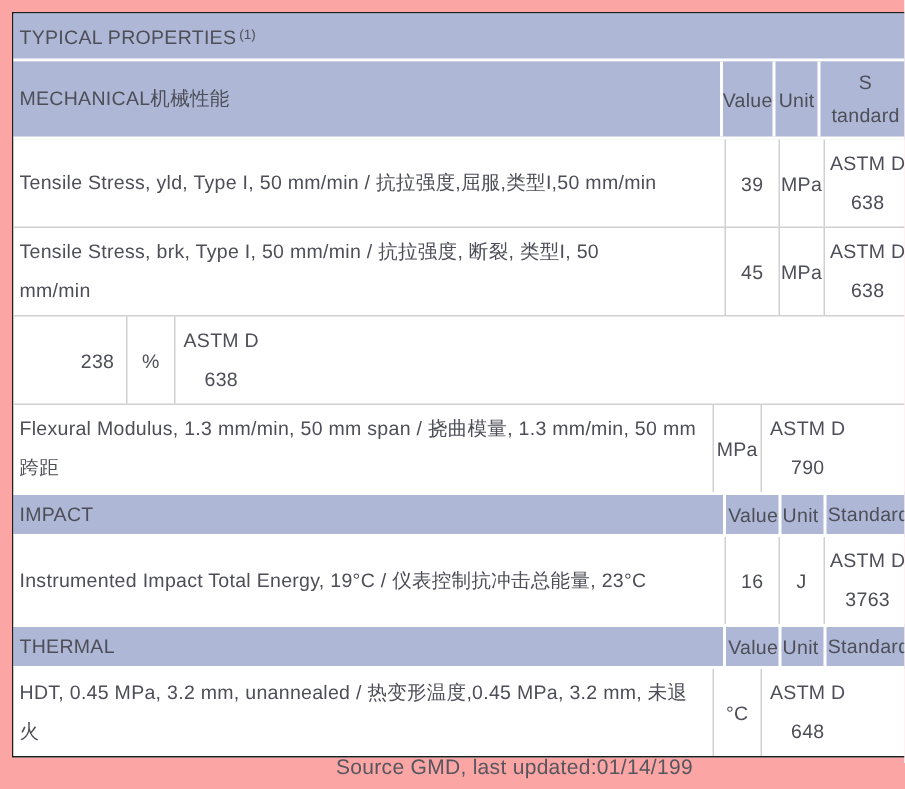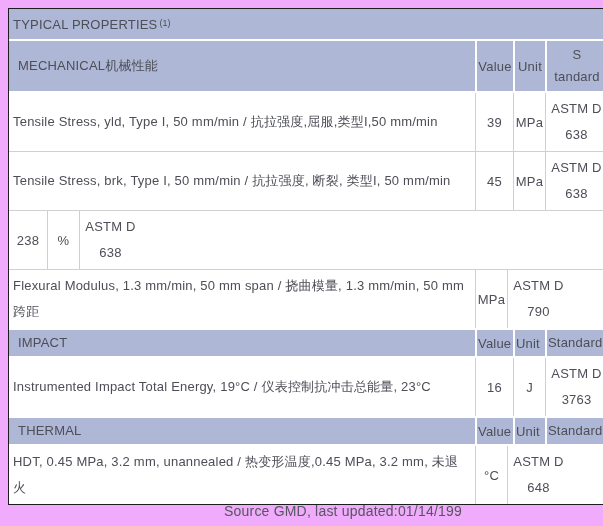--- a/index.html
+++ b/index.html
@@ -1,52 +1,52 @@
 <!DOCTYPE html>
 <html style="--band: #aeb8d6; --text: #4d4e57; --grid: #d0d0d0; --tableBorder: #1d1d1f; --footer: #55565e;"><head>
 <meta charset="utf-8">
 <style>
   html,body{margin:0;padding:0;background:#fff;}
   #screen{
     position:relative;
     width:603px;height:526px;
     overflow:hidden;
-    background:#f0abfc;
+    background:#fca5a5;
     font-family:"Liberation Sans","DejaVu Sans",sans-serif;
     color:var(--text,#4d4e57);
     -webkit-font-smoothing:antialiased;
   }
   #ptable{
     position:absolute;left:8px;top:8px;
     width:600px;
     border:1px solid var(--tableBorder,#1d1d1f);
     background:#fff;
     font-size:13px;
     letter-spacing:0.2px;
   }
   .row{display:flex;width:598px;}
   .cell{box-sizing:border-box;display:flex;align-items:center;}
   .c-desc{width:466px;justify-content:flex-start;padding:0 8px 0 4px;line-height:26px;}
-  .c-val{width:38px;justify-content:center;text-align:center;}
+  .c-val{width:38px;justify-content:center;text-align:center;margin-left:37px;}
   .c-unit{width:32px;justify-content:center;text-align:center;}
   .c-std{width:62px;justify-content:center;text-align:center;line-height:26px;}
   .band{background:var(--band,#aeb8d6);}
   .band .cell + .cell{border-left:2px solid #fff;}
   .prow{background:#fff;}
   .prow .cell + .cell{border-left:1px solid var(--grid,#d0d0d0);}
   .prow + .prow{border-top:1px solid var(--grid,#d0d0d0);}
   .prow{padding:0;}
   .prow .cell{padding-top:3px;padding-bottom:3px;}
   .title-row{
     height:30px;border-bottom:2px solid #fff;
     align-items:center;display:flex;padding-left:4px;
   }
   .title-row sup{font-size:9px;margin-left:2px;transform:translateY(-1px);letter-spacing:0;}
   .shead{border-bottom:2px solid #fff;border-top:0;}
-  .shead .c-desc{padding-left:9px;}
+  .shead .c-desc{padding-left:4px;}
   .shead.mech{min-height:50px;}
   .shead.mech .c-std{padding:0 10px;line-height:22px;}
   .shead:not(.mech){min-height:22px;}
   .shead:not(.mech) .hcell{justify-content:flex-start;text-align:left;padding-left:1px;}
   .sec + .sec .shead{border-top:2px solid #fff;}
   .word-wrap{overflow-wrap:break-word;}
   #footer-note{
     position:absolute;left:15px;top:503px;width:602px;
     text-align:center;font-size:14px;color:var(--footer,#55565e);
     letter-spacing:0.2px;

